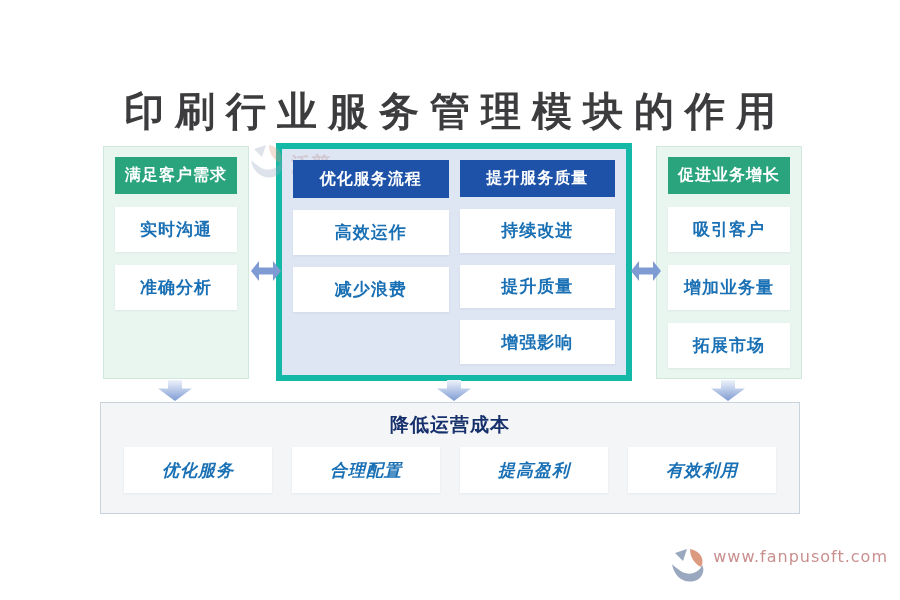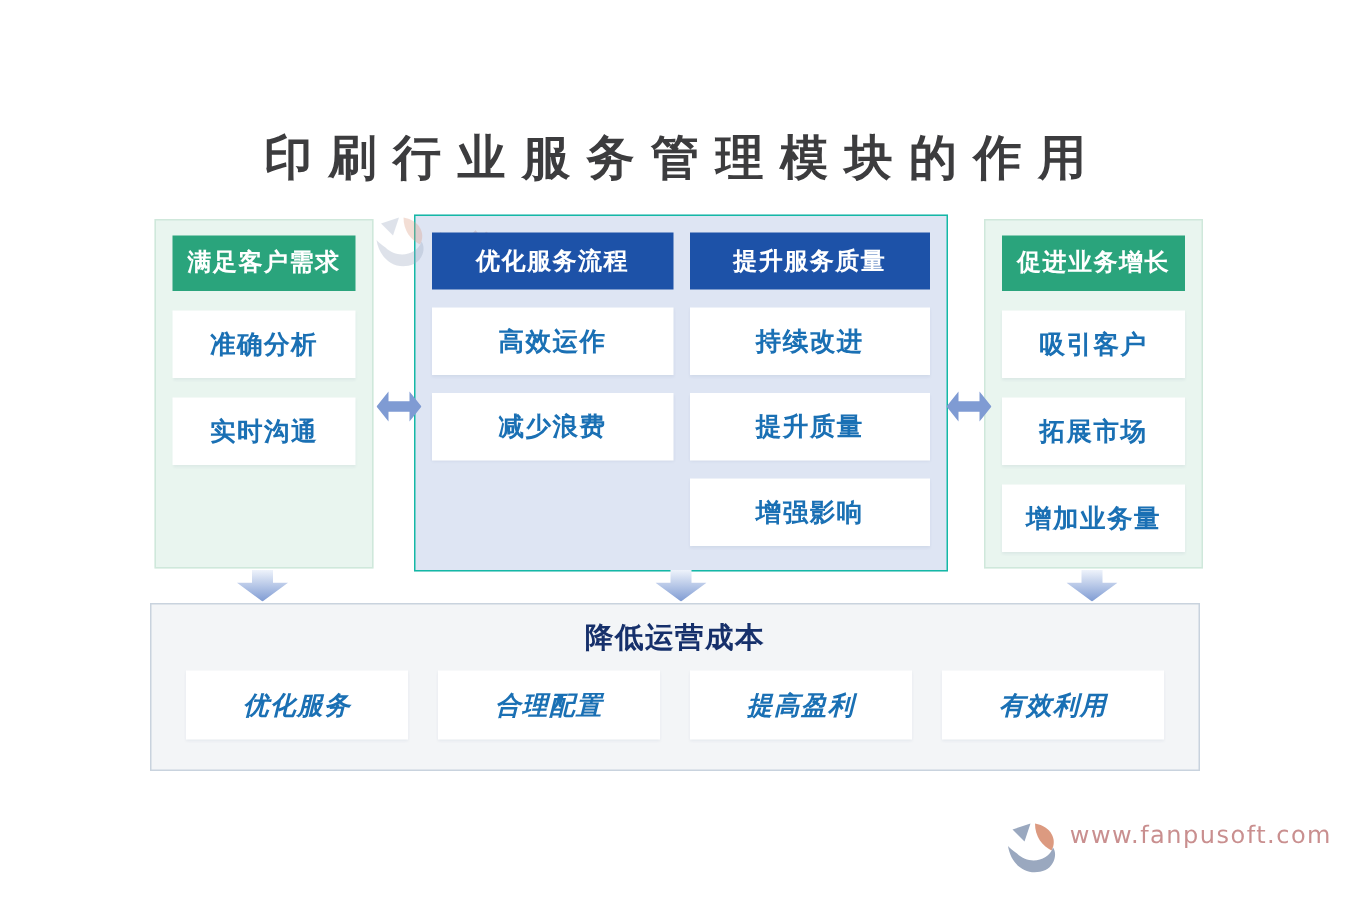--- a/index.html
+++ b/index.html
@@ -6,21 +6,21 @@
   html,body { width:900px; height:600px; }
   body {
     position:relative;
     background:#ffffff;
     font-family:"DejaVu Sans","Liberation Sans",sans-serif;
     overflow:hidden;
   }
   .title {
     position:absolute; top:84px; left:0; width:900px;
     text-align:center;
-    font-size:32px; font-weight:bold; color:#3c3c3e;
+    font-size:40px; font-weight:bold; color:#3c3c3e;
     letter-spacing:11px; text-indent:11px;
     white-space:nowrap;
   }
   
   .panel-side {
     position:absolute; top:146px; width:146px; height:233px;
     background:#e9f5ef; border:1px solid #cfe8db;
     padding:10px 11px;
   }
   .panel-left  { left:103px; }
@@ -34,21 +34,21 @@
   .card {
     height:45px; margin-top:13px; background:#ffffff;
     color:#1a70b4; font-weight:bold; font-size:17px; letter-spacing:1px;
     display:flex; align-items:center; justify-content:center;
     box-shadow:0 1px 2px rgba(40,70,120,0.07);
     white-space:nowrap;
   }
   
   .panel-center {
     position:absolute; left:276px; top:143px; width:356px; height:238px;
-    background:#dee5f3; border:1px solid #14b8a6;
+    background:#dee5f3; border:6px solid #14b8a6;
     padding:11px; display:flex; gap:11px;
   }
   .center-col { flex:1; display:flex; flex-direction:column; }
   .hdr-blue {
     height:38px; background:#1d52a8; color:#ffffff;
     font-weight:bold; font-size:16px; letter-spacing:1px;
     display:flex; align-items:center; justify-content:center;
     position:relative; z-index:2; white-space:nowrap;
   }
   .center-col .card { margin-top:12px; height:45px; }
@@ -106,43 +106,43 @@
       <path d="M7,7 L19,3 L15,15 Z" fill="#9aa8bf"></path>
       <path d="M22,3 C33,5 37,14 33,21 C27,18 22,12 22,3 Z" fill="#dc9a80"></path>
       <path d="M4,18 C6,31 17,39 29,34 C35,31 37,23 34,19 C31,28 18,31 10,23 C7,21 5,19 4,18 Z" fill="#9aa8bf"></path>
     </svg>
   </span>
   <span class="wm-text">泛普</span>
 </div>
 
 <div class="panel-side panel-left">
   <div class="hdr-green">满足客户需求</div>
+  <div class="card">实时沟通</div>
   <div class="card">准确分析</div>
-  <div class="card">实时沟通</div>
 </div>
 
 <div class="panel-center">
   <div class="center-col">
     <div class="hdr-blue">优化服务流程</div>
     <div class="card">高效运作</div>
     <div class="card">减少浪费</div>
   </div>
   <div class="center-col">
     <div class="hdr-blue">提升服务质量</div>
     <div class="card">持续改进</div>
     <div class="card">提升质量</div>
     <div class="card">增强影响</div>
   </div>
 </div>
 
 <div class="panel-side panel-right">
   <div class="hdr-green">促进业务增长</div>
   <div class="card">吸引客户</div>
+  <div class="card">增加业务量</div>
   <div class="card">拓展市场</div>
-  <div class="card">增加业务量</div>
 </div>
 
 <div class="arrow-h arrow-h-1">
   <svg width="30" height="22" viewBox="0 0 30 22">
     <path d="M8 1 L0 11 L8 21 L8 14.5 L22 14.5 L22 21 L30 11 L22 1 L22 7.5 L8 7.5 Z" fill="#7f9bd3"></path>
   </svg>
 </div>
 <div class="arrow-h arrow-h-2">
   <svg width="30" height="22" viewBox="0 0 30 22">
     <path d="M8 1 L0 11 L8 21 L8 14.5 L22 14.5 L22 21 L30 11 L22 1 L22 7.5 L8 7.5 Z" fill="#7f9bd3"></path>

